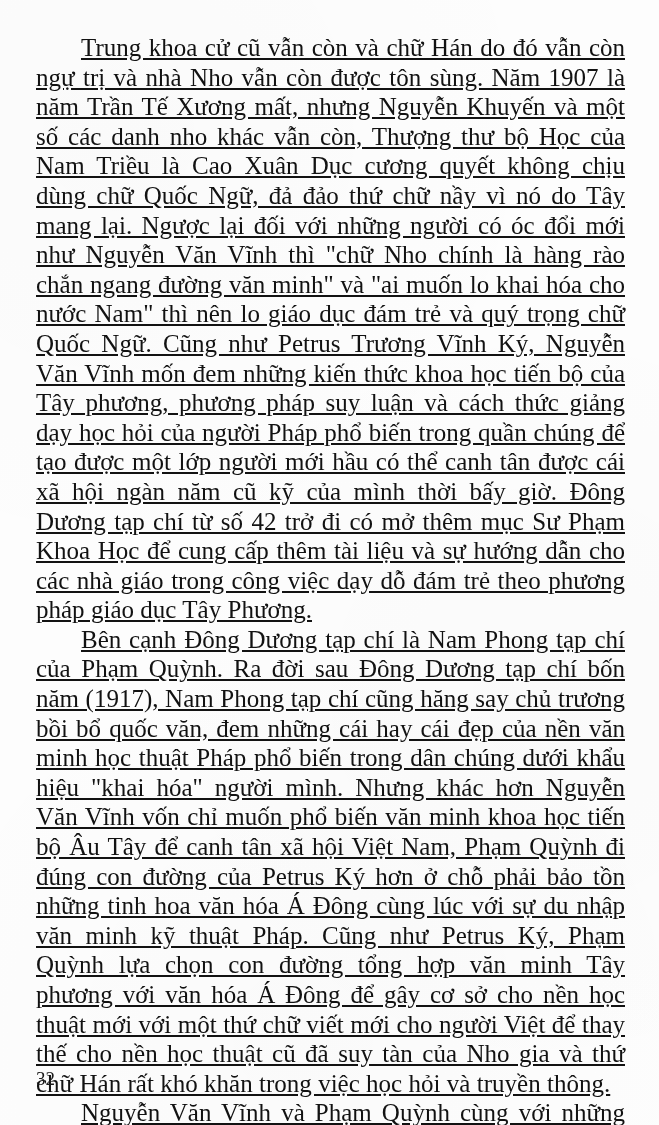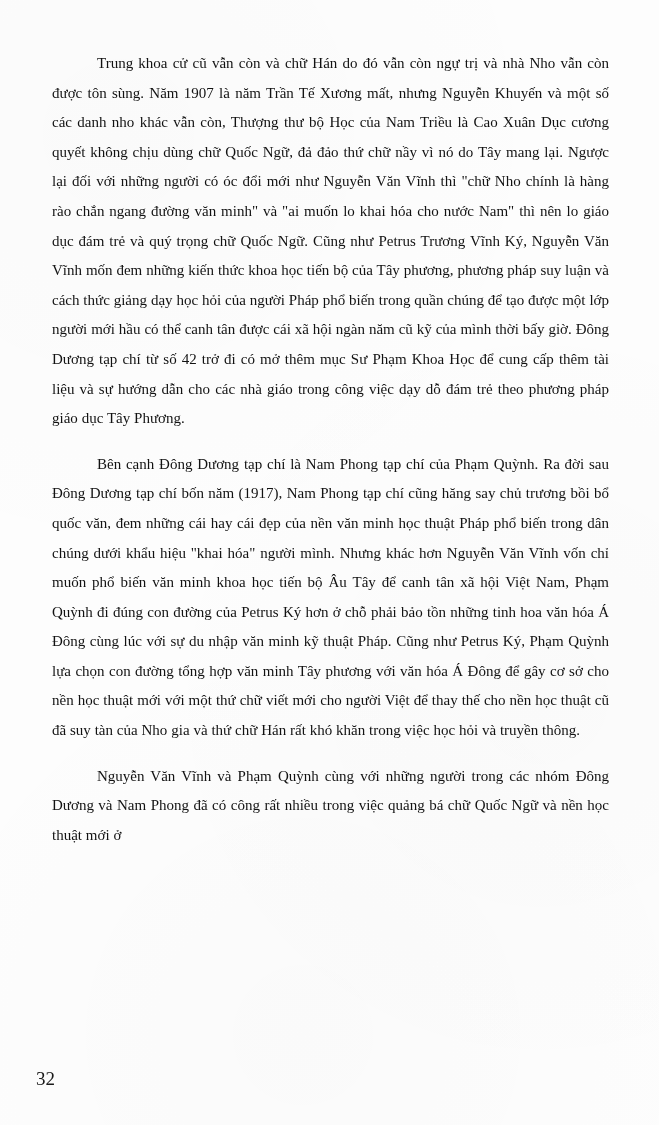--- a/index.html
+++ b/index.html
@@ -27,29 +27,30 @@
   }
 
   .text-column {
     position: absolute;
     left: 36px;
     top: 33px;
     width: 589px;
   }
 
   p.para {
-    margin: 16px;
+    margin: 0;
     text-align: justify;
     text-justify: inter-word;
-    font-size: 15px;
+    font-size: 25px;
     line-height: 29.6px;
     color: #121212;
     text-indent: 45px;
     hyphens: none;
     word-spacing: 0.1px;
+    text-decoration: underline;
   }
 
   p.para.cont {
     text-indent: 45px;
   }
 
   .page-number {
     position: absolute;
     left: 36px;
     top: 1068px;

